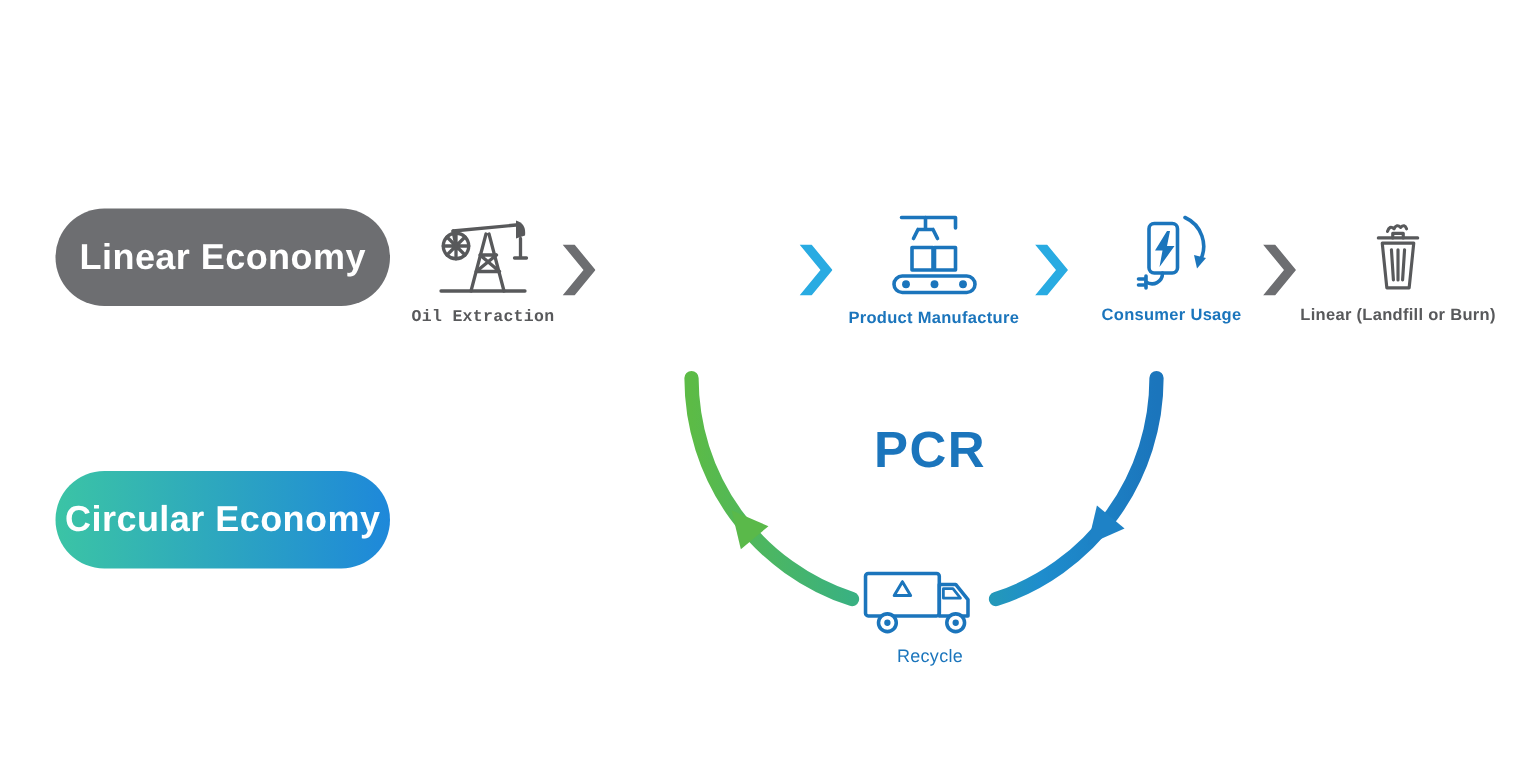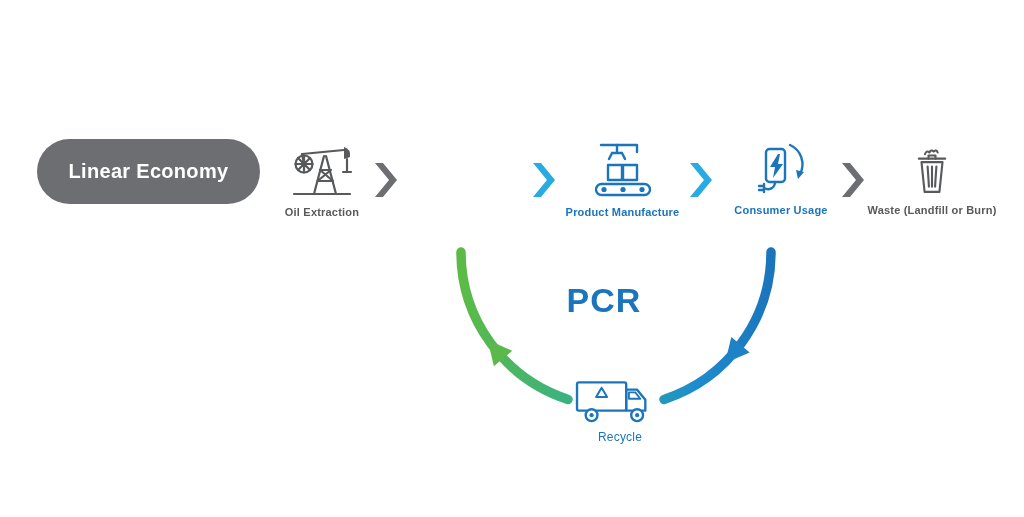--- a/index.html
+++ b/index.html
@@ -1,57 +1,60 @@
 <!DOCTYPE html>
 <html><head>
 <meta charset="utf-8">
 <style>
   html,body { margin:0; padding:0; background:#ffffff; }
   body { font-family:"Liberation Sans", sans-serif; }
   .canvas { position:relative; width:1024px; height:517px; background:#ffffff; overflow:hidden; }
 
   .pill { position:absolute; width:223px; height:65px; border-radius:33px;
           display:flex; align-items:center; justify-content:center;
-          color:#ffffff; font-weight:bold; font-size:20px; letter-spacing:.3px; }
+          color:#ffffff; font-weight:bold; font-size:24px; letter-spacing:.3px; }
   .pill-linear   { left:37px;  top:139px; background:#6d6e71; }
   .pill-circular { left:37px;  top:314px; background:linear-gradient(90deg,#3bc4a5,#1e88da); }
 
   .stage { position:absolute; text-align:center; }
   .stage svg { display:block; margin:0 auto; }
   .lbl { font-size:11px; font-weight:bold; letter-spacing:.2px; margin-top:6px; white-space:nowrap; }
   .lbl-gray { color:#58595b; }
   .lbl-blue { color:#1b75bc; }
 
-  .s0 { left:262px; top:136px; width:120px; }
+  .s0 { left:262px; top:136px; width:120px;font-family:Liberation Mono, monospace; }
   .s1 { left:402px; top:132px; width:136px; }
   .s2 { left:550px; top:138px; width:145px; }
   .s3 { left:711px; top:136px; width:140px; }
   .s4 { left:852px; top:142px; width:160px; }
 
   .chev { position:absolute; top:163px; width:22px; height:34px; }
   .c0 { left:375px; } .c1 { left:533px; } .c2 { left:690px; } .c3 { left:842px; }
 
   .arc { position:absolute; left:440px; top:238px; }
 
-  .pcr { position:absolute; left:539px; top:281px; width:130px; text-align:center;
+  .pcr { position:absolute; left:555px; top:281px; width:130px; text-align:center;
          font-size:34px; font-weight:bold; color:#1b75bc; letter-spacing:1px; }
 
   .truck { position:absolute; left:574px; top:376px; }
   .recycle-lbl { position:absolute; left:565px; top:430px; width:110px; text-align:center;
                  font-size:12px; font-weight:normal; color:#1b75bc; letter-spacing:.2px; }
 </style>
 </head>
 <body>
 
 <div class="canvas">
 
   <div class="pill pill-linear">
     <span>Linear Economy</span>
   </div>
 
+  <div class="pill pill-circular">
+    <span>Circular Economy</span>
+  </div>
 
   <div class="stage s0">
     <svg width="64" height="64" viewBox="0 0 64 64" fill="none" stroke="#58595b" stroke-width="2.2" stroke-linecap="round" stroke-linejoin="round">
       <path d="M4 58 H60"></path>
       <path d="M24 58 L34 20 M46 58 L36 20"></path>
       <path d="M27.5 45 H43 M30 34 H41 M27.5 45 L41 34 M30 34 L43 45"></path>
       <path d="M12 18 L54 14"></path>
       <path d="M54 11 q7 2 6 10 l-6 2 z" fill="#58595b" stroke="none"></path>
       <path d="M57 23 v13 M53 36 h8"></path>
       <circle cx="14" cy="28" r="8.5"></circle>
@@ -102,21 +105,21 @@
   </div>
 
   <div class="stage s4">
     <svg width="56" height="56" viewBox="0 0 64 62" fill="none" stroke="#58595b" stroke-width="2.4" stroke-linecap="round" stroke-linejoin="round">
       <path d="M24 13 q1.5 -5 5 -2 q2 -4 5 -1 q3 -3 4.5 1"></path>
       <path d="M28 18 v-3.5 h8 v3.5"></path>
       <path d="M17 18 H47"></path>
       <path d="M20 22 L23.5 56 H40.5 L44 22 Z"></path>
       <path d="M27 27 L28.5 50 M32 27 V50 M37 27 L35.5 50"></path>
     </svg>
-    <div class="lbl lbl-gray">Waste (Landfill or Burn)</div>
+    <div class="lbl lbl-gray">Linear (Landfill or Burn)</div>
   </div>
 
   <svg class="arc" width="350" height="186" viewBox="0 0 350 186" fill="none">
     <defs>
       <linearGradient id="arcGrad" gradientUnits="userSpaceOnUse" x1="21" y1="0" x2="331" y2="0">
         <stop offset="0" stop-color="#5cbb46"></stop>
         <stop offset="0.45" stop-color="#2fae93"></stop>
         <stop offset="0.75" stop-color="#1e8dcd"></stop>
         <stop offset="1" stop-color="#1b75bc"></stop>
       </linearGradient>

